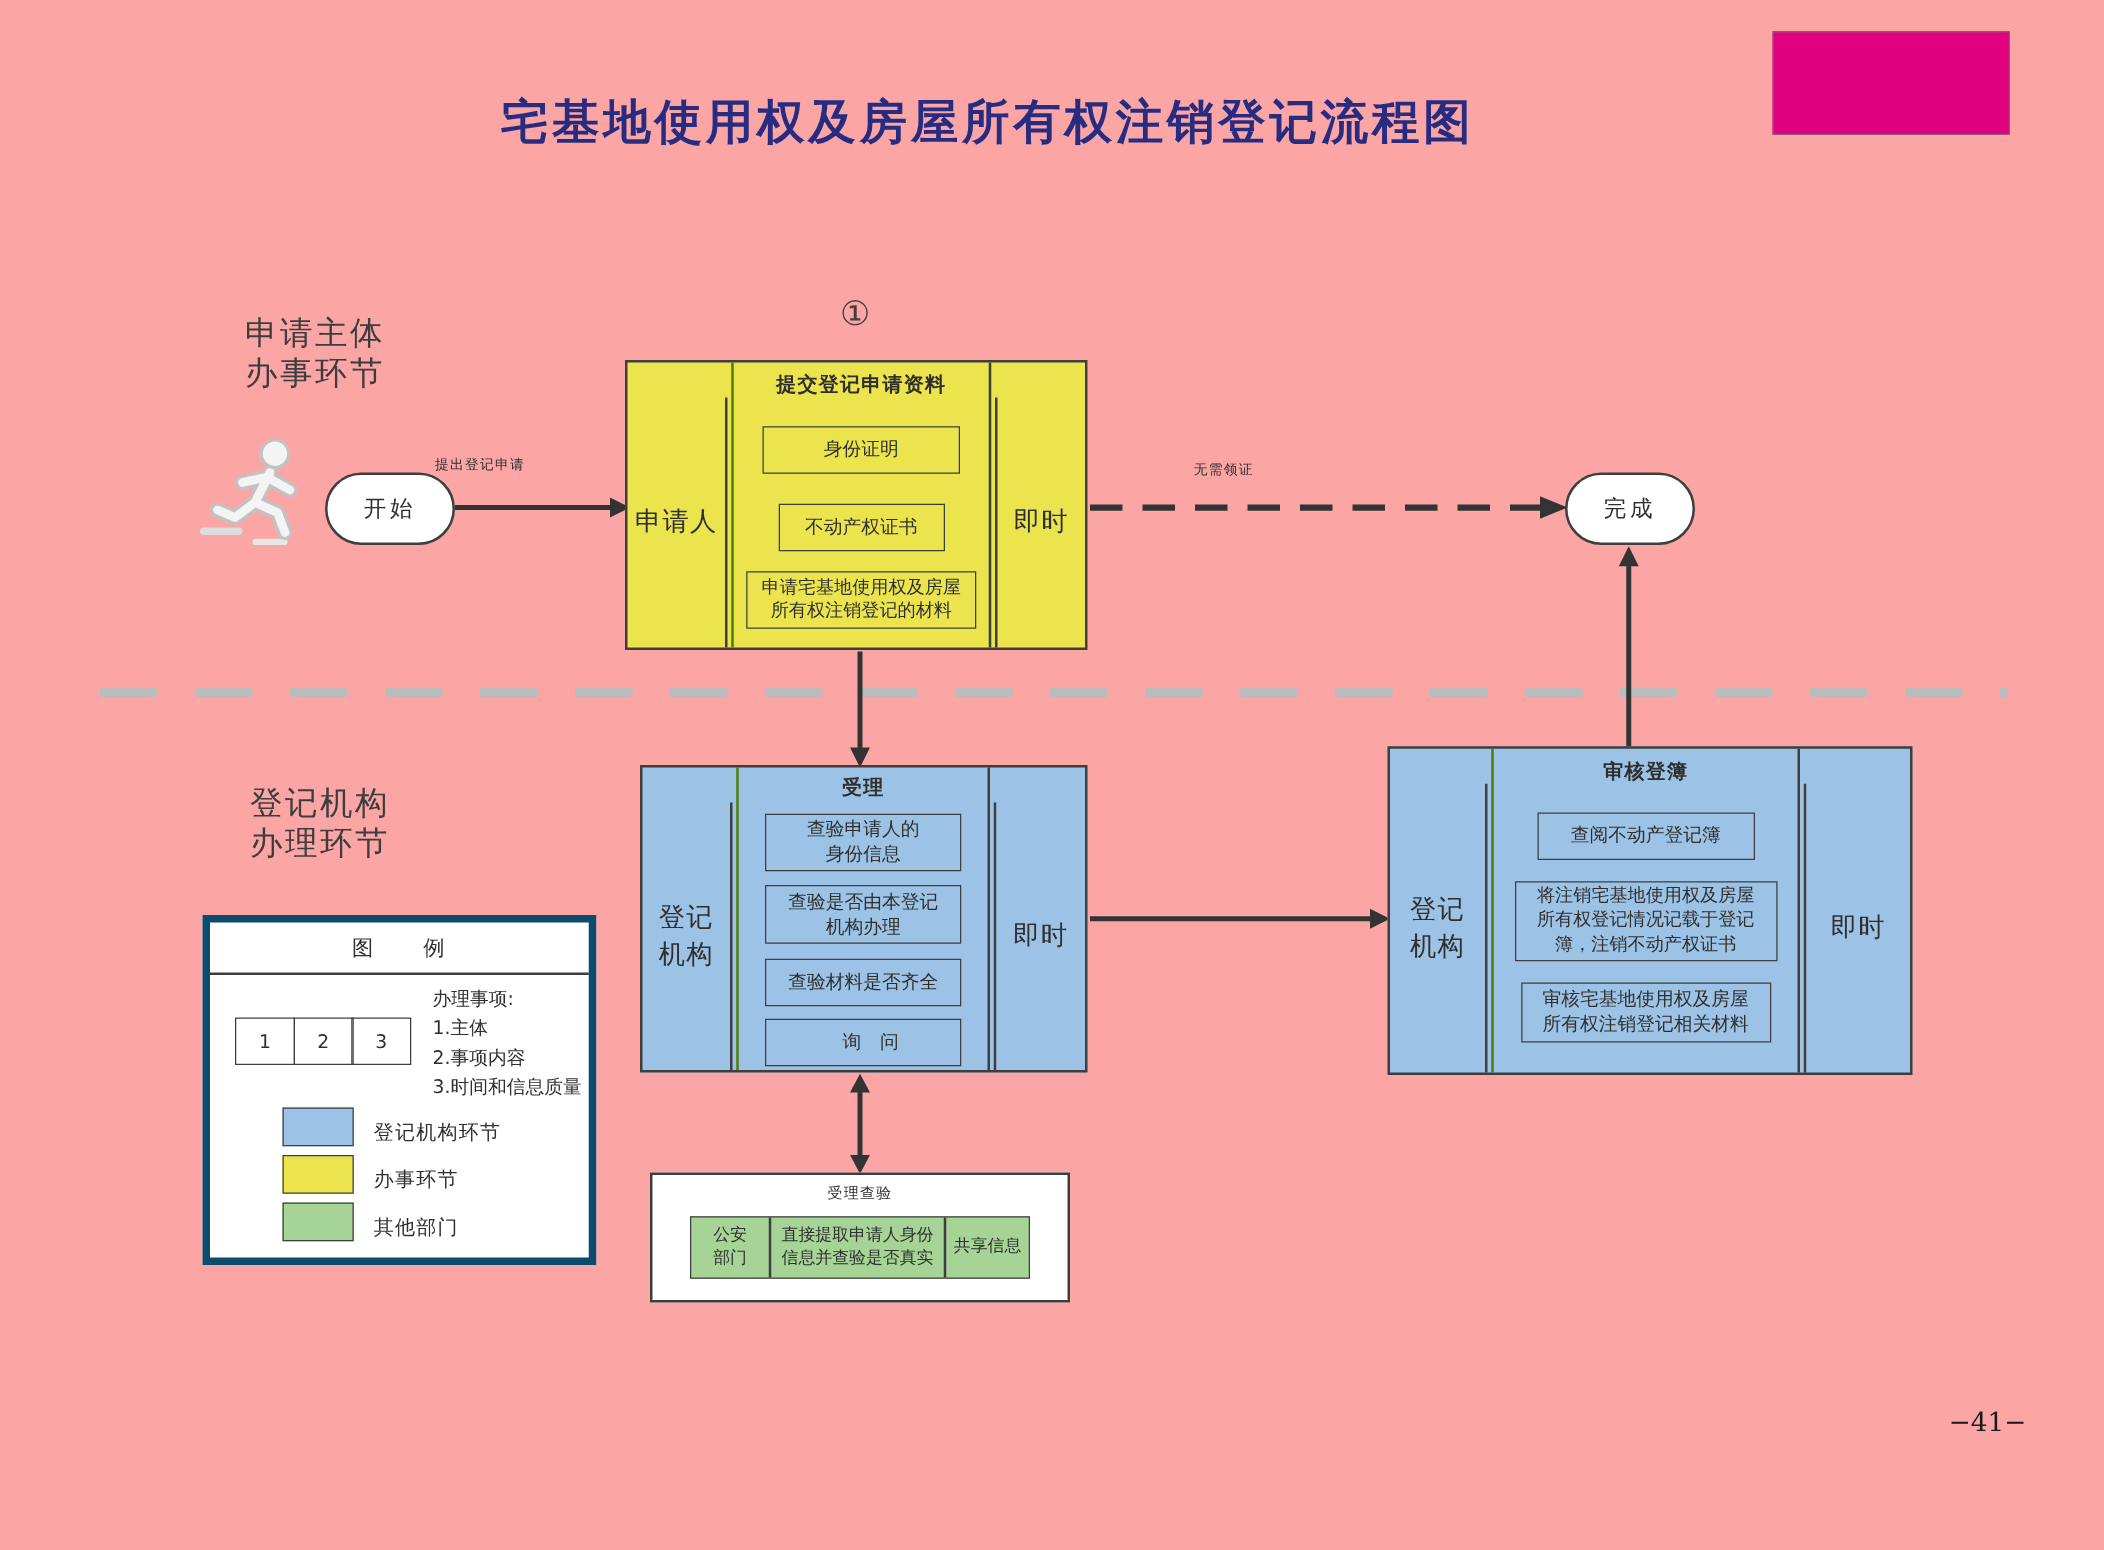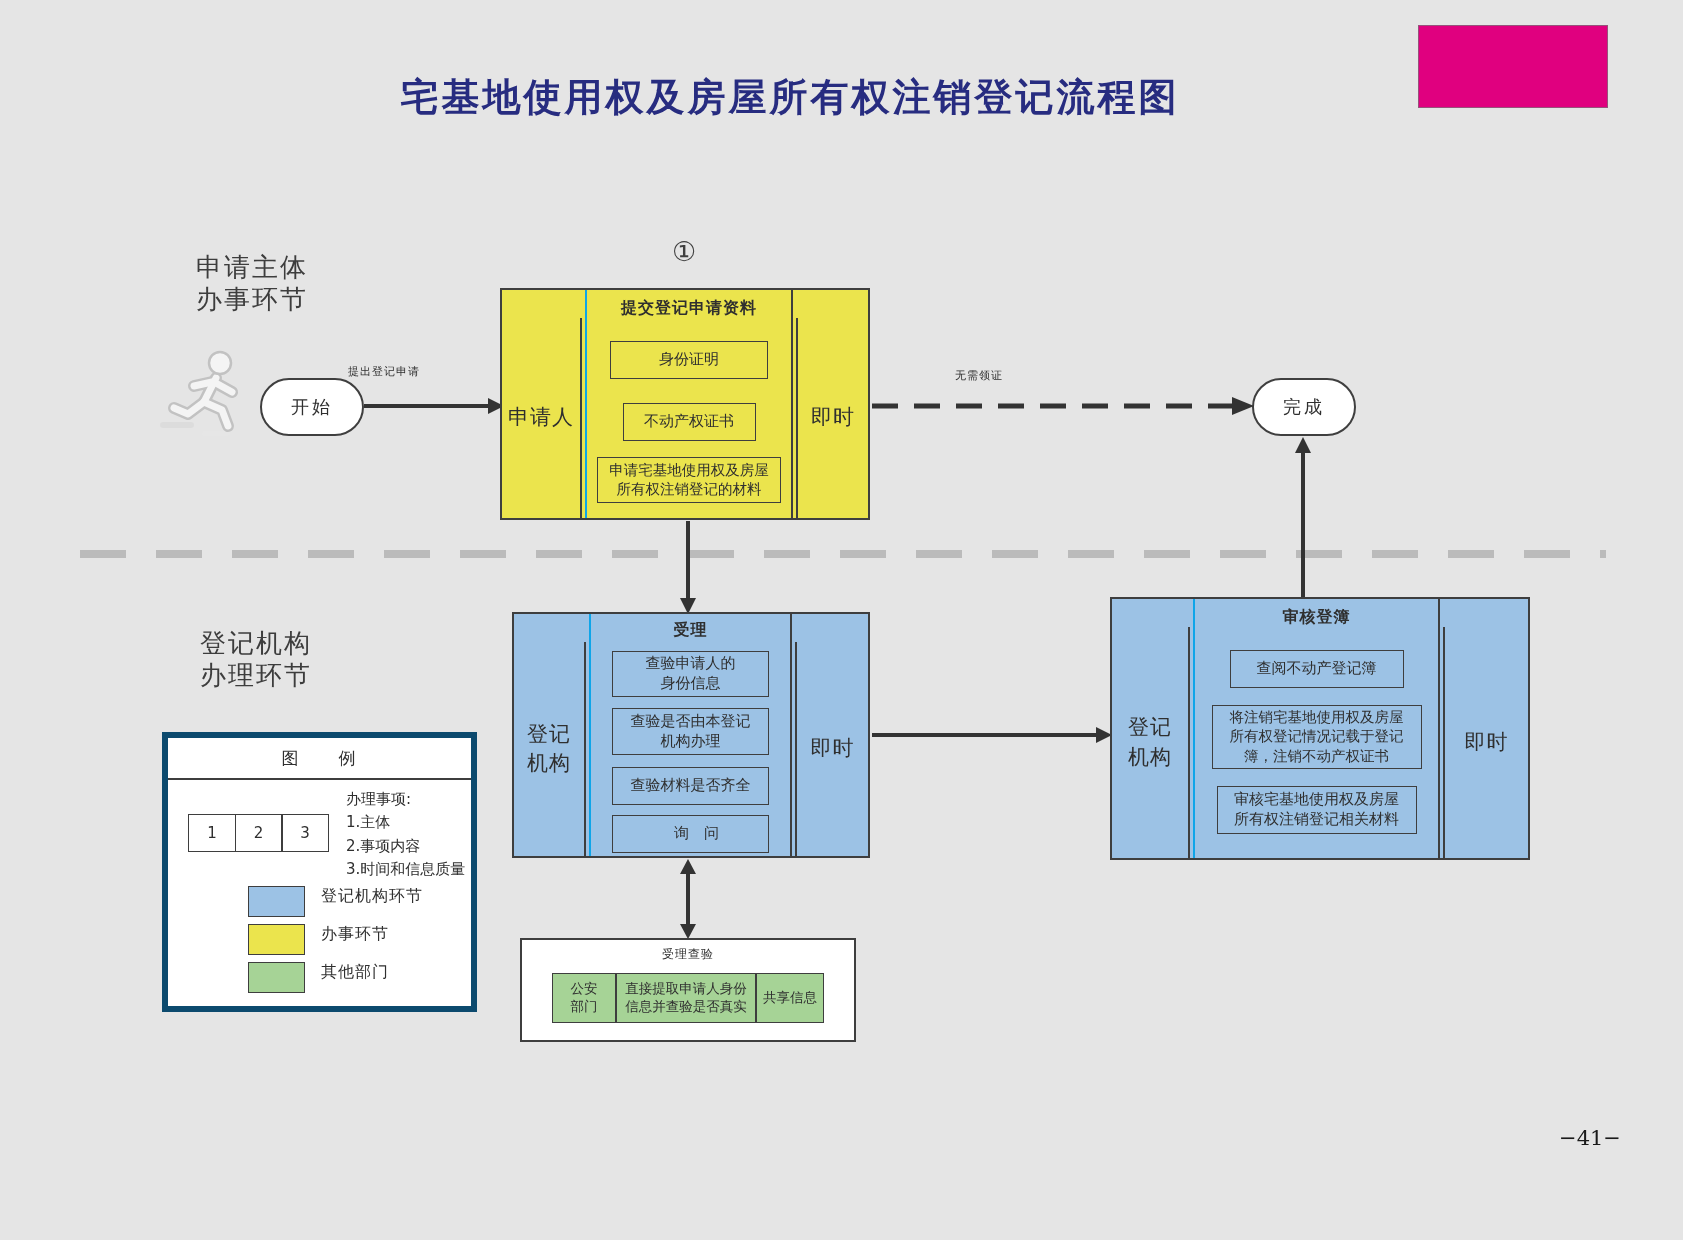--- a/index.html
+++ b/index.html
@@ -1,17 +1,17 @@
 <!DOCTYPE html>
 <html><head>
 <meta charset="utf-8">
 <style>
   html,body { margin:0; padding:0; background:#ffffff; }
   .canvas {
-    position:relative; width:1683px; height:1240px; background:#e5e5e5;
+    position:relative; width:1683px; height:1240px; background:#fca5a5;
     font-family:"DejaVu Sans","Liberation Sans",sans-serif; color:#2f2f2f; overflow:hidden;
   }
   .title {
     position:absolute; left:390px; top:72px; width:800px; text-align:center;
     font-family:"DejaVu Serif","Liberation Serif",serif; font-weight:bold;
     font-size:38px; letter-spacing:3px; color:#272c80; white-space:nowrap;
   }
   .pink-block { position:absolute; left:1418px; top:25px; width:190px; height:83px;
     background:#e0007f; border:1px solid #96537b; box-sizing:border-box; }
 
@@ -33,21 +33,21 @@
 
   .arrow-svg, .divider-svg, .person-svg { position:absolute; }
 
   .stage-box { position:absolute; display:flex; border:2px solid #3e3e3e; box-sizing:border-box; }
   .yellow { background:#ebe44d; }
   .blue { background:#9cc2e5; }
   .stage-box .col { display:flex; flex-direction:column; align-items:center; box-sizing:border-box; }
   .col-subject, .col-time { justify-content:center; font-size:21px; letter-spacing:1px;
     line-height:1.4; white-space:pre-line;margin-top:28px; }
   .col-subject { border-right:2px solid #3e3e3e; }
-  .col-main { flex:1; margin:0 3px; border-left:2px solid #0ea5e9; border-right:2px solid #3e3e3e; }
+  .col-main { flex:1; margin:0 3px; border-left:2px solid #4d7c0f; border-right:2px solid #3e3e3e; }
   .col-time { border-left:2px solid #3e3e3e; }
   .box-title { margin-top:8px; font-size:16px; font-weight:600; letter-spacing:1px; }
   .sub-item { box-sizing:border-box; border:1.5px solid #3e3e3e; display:flex; align-items:center;
     justify-content:center; text-align:center; font-size:15px; line-height:1.32; white-space:pre-line; }
 
   #apply-box { left:500px; top:288px; width:370px; height:232px; }
   #apply-box .col-subject { width:80px; }
   #apply-box .col-time { width:72px; }
   #apply-i0 { width:158px; height:38px; margin-top:22px; }
   #apply-i1 { width:133px; height:38px; margin-top:24px; }
@@ -82,21 +82,21 @@
 
   #legend { position:absolute; left:162px; top:732px; width:315px; height:280px;
     border:6px solid #0c4a6e; background:#fff; box-sizing:border-box; }
   .legend-header { height:40px; border-bottom:2px solid #3e3e3e; display:flex; align-items:center;
     justify-content:center; font-size:17px; letter-spacing:2px; }
   .legend-cells { position:absolute; left:20px; top:76px; display:flex; }
   .legend-cell { width:48px; height:38px; border:1.5px solid #3e3e3e; margin-left:-1.5px;
     display:flex; align-items:center; justify-content:center; font-size:15px; box-sizing:border-box; }
   .legend-cell:first-child { margin-left:0; }
   .legend-notes { position:absolute; left:178px; top:50px; font-size:15px; line-height:1.55; color:#2f2f2f; }
-  .legend-row { position:absolute; left:41px; display:flex; align-items:flex-start;padding-left:39px; }
+  .legend-row { position:absolute; left:19px; display:flex; align-items:flex-end;padding-left:39px; }
   .legend-swatch { width:57px; height:31px; border:1.5px solid #3e3e3e; margin-right:16px; box-sizing:border-box; }
   #legend-row-0 { top:148px; } #legend-row-1 { top:186px; } #legend-row-2 { top:224px; }
   .sw0 { background:#9cc2e5; } .sw1 { background:#ebe44d; } .sw2 { background:#a6d396; }
   .legend-entry-label { font-size:16px; letter-spacing:1px; }
 
   .page-number { position:absolute; left:1535px; top:1126px; width:110px; text-align:center;
     font-family:"DejaVu Serif","Liberation Serif",serif; font-size:21px; color:#1a1a1a; }
 </style>
 </head>
 <body>

